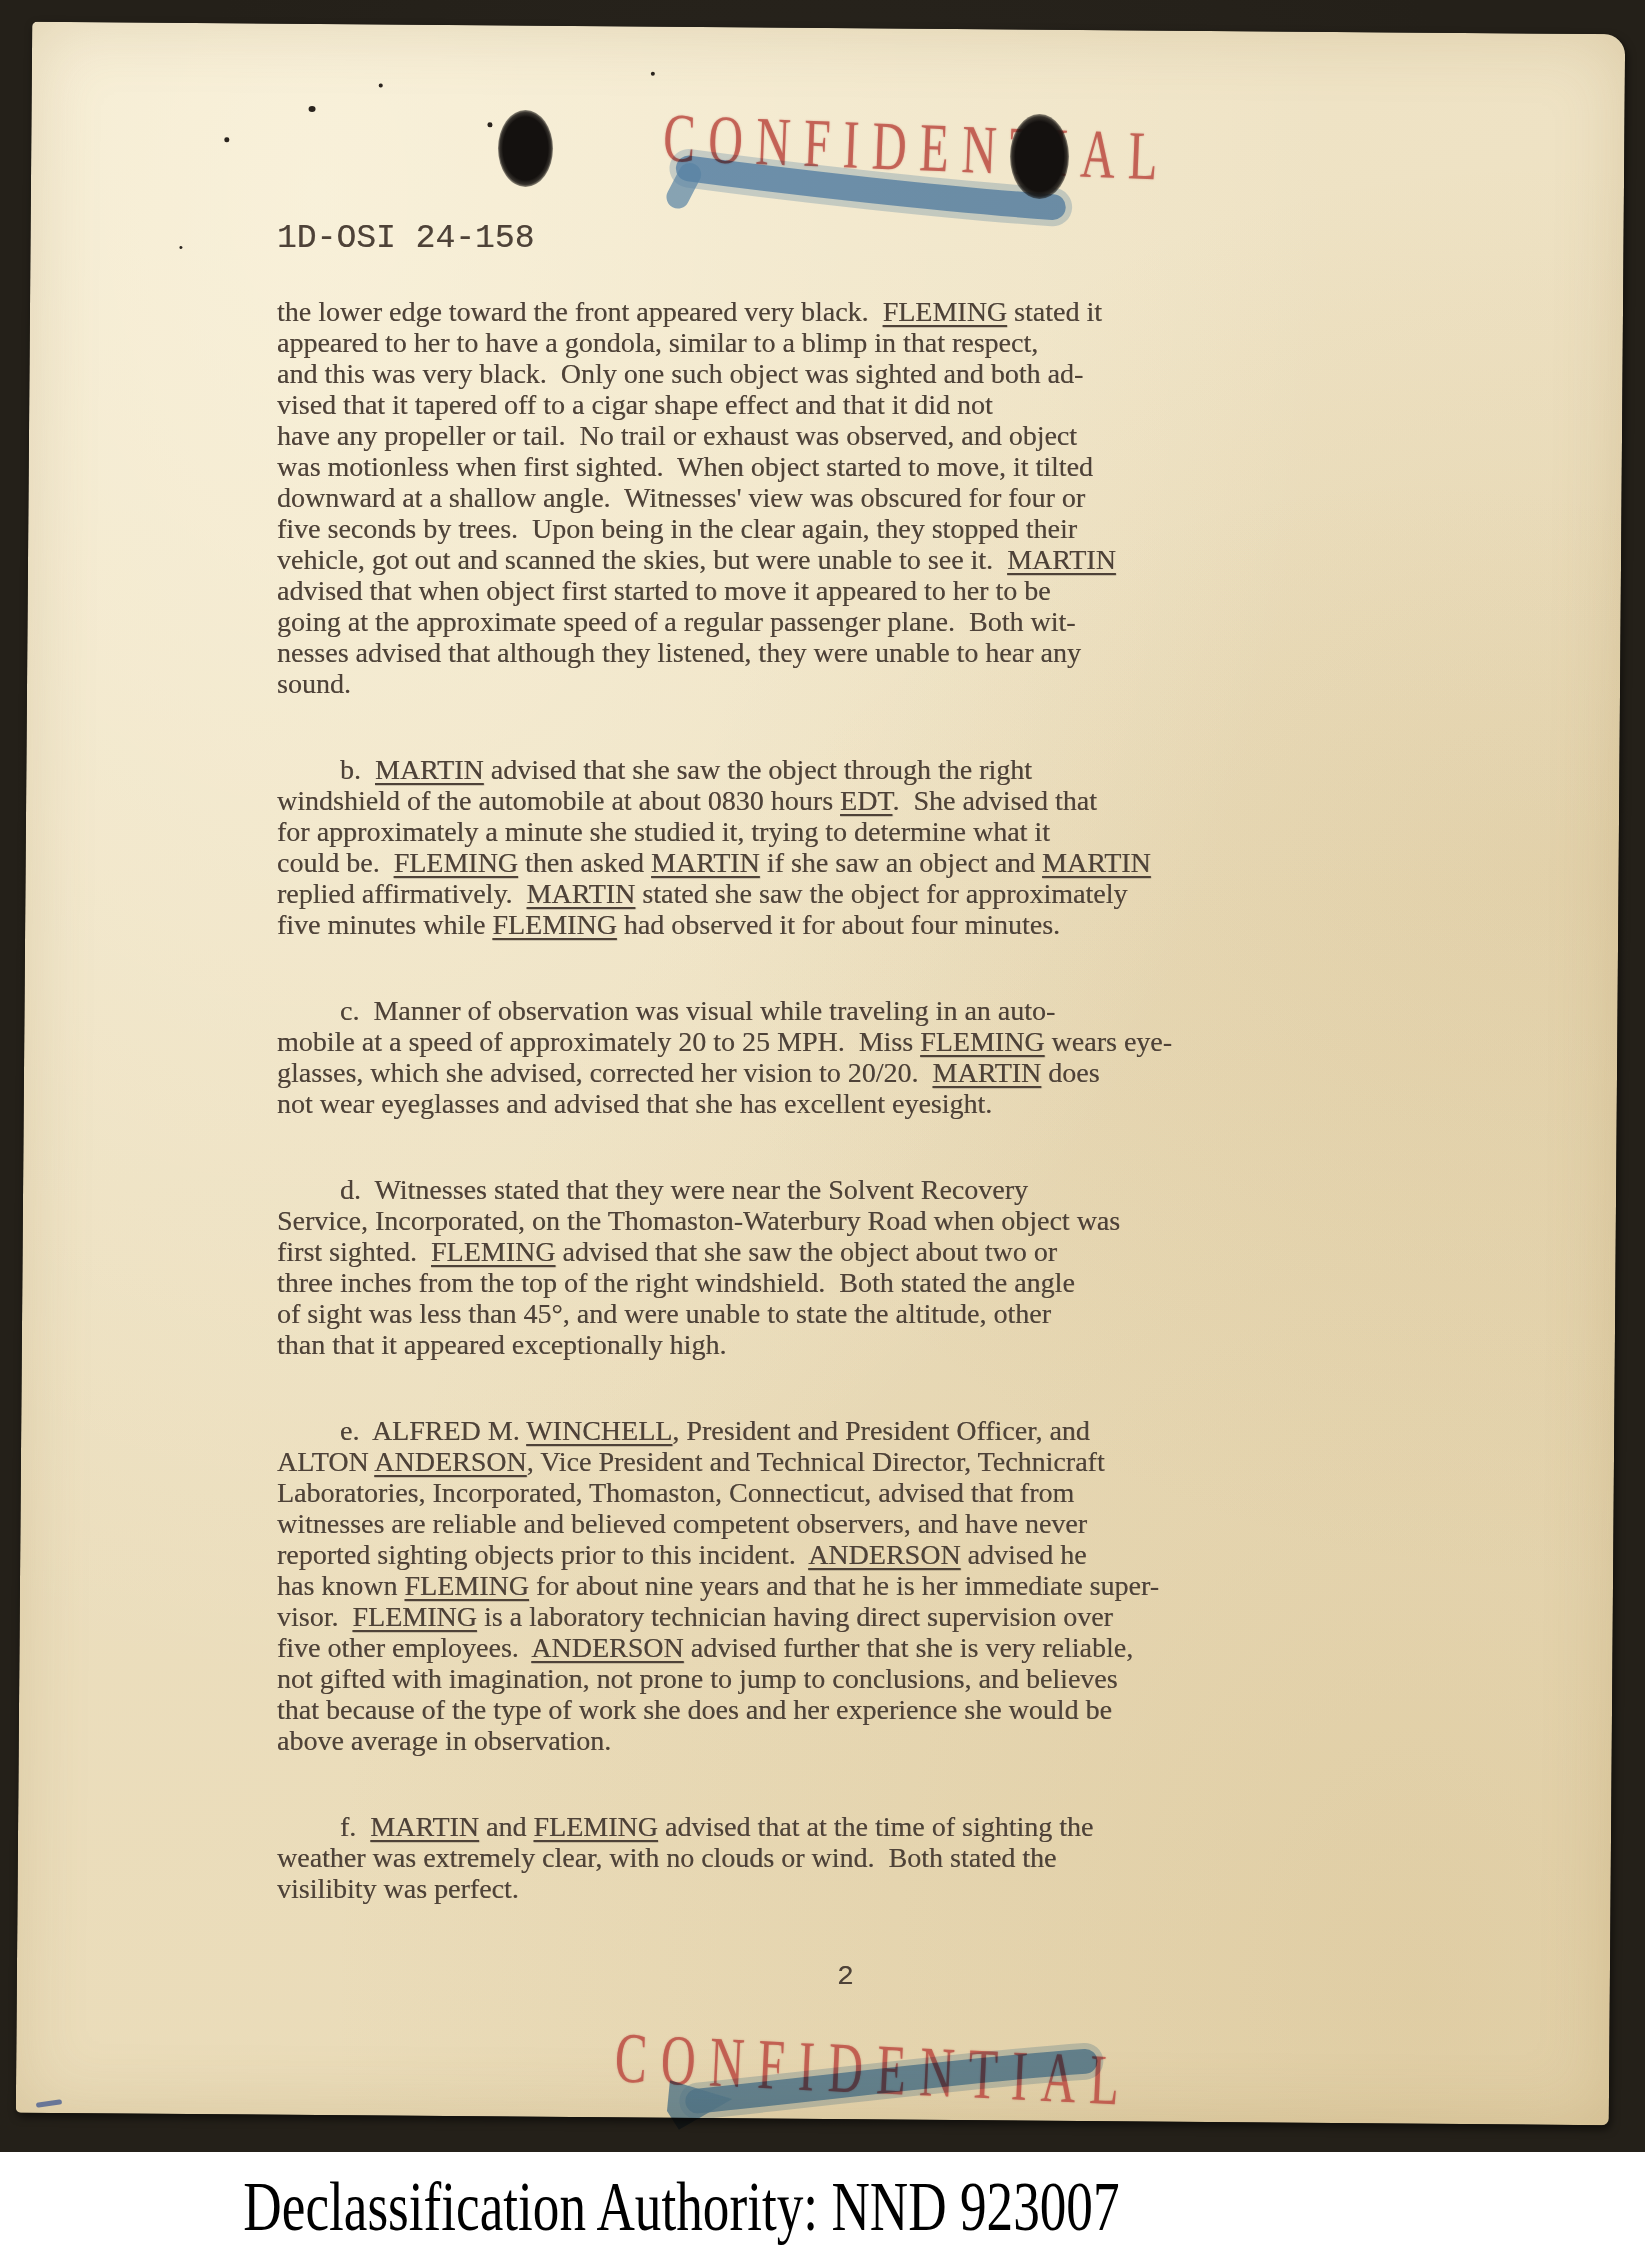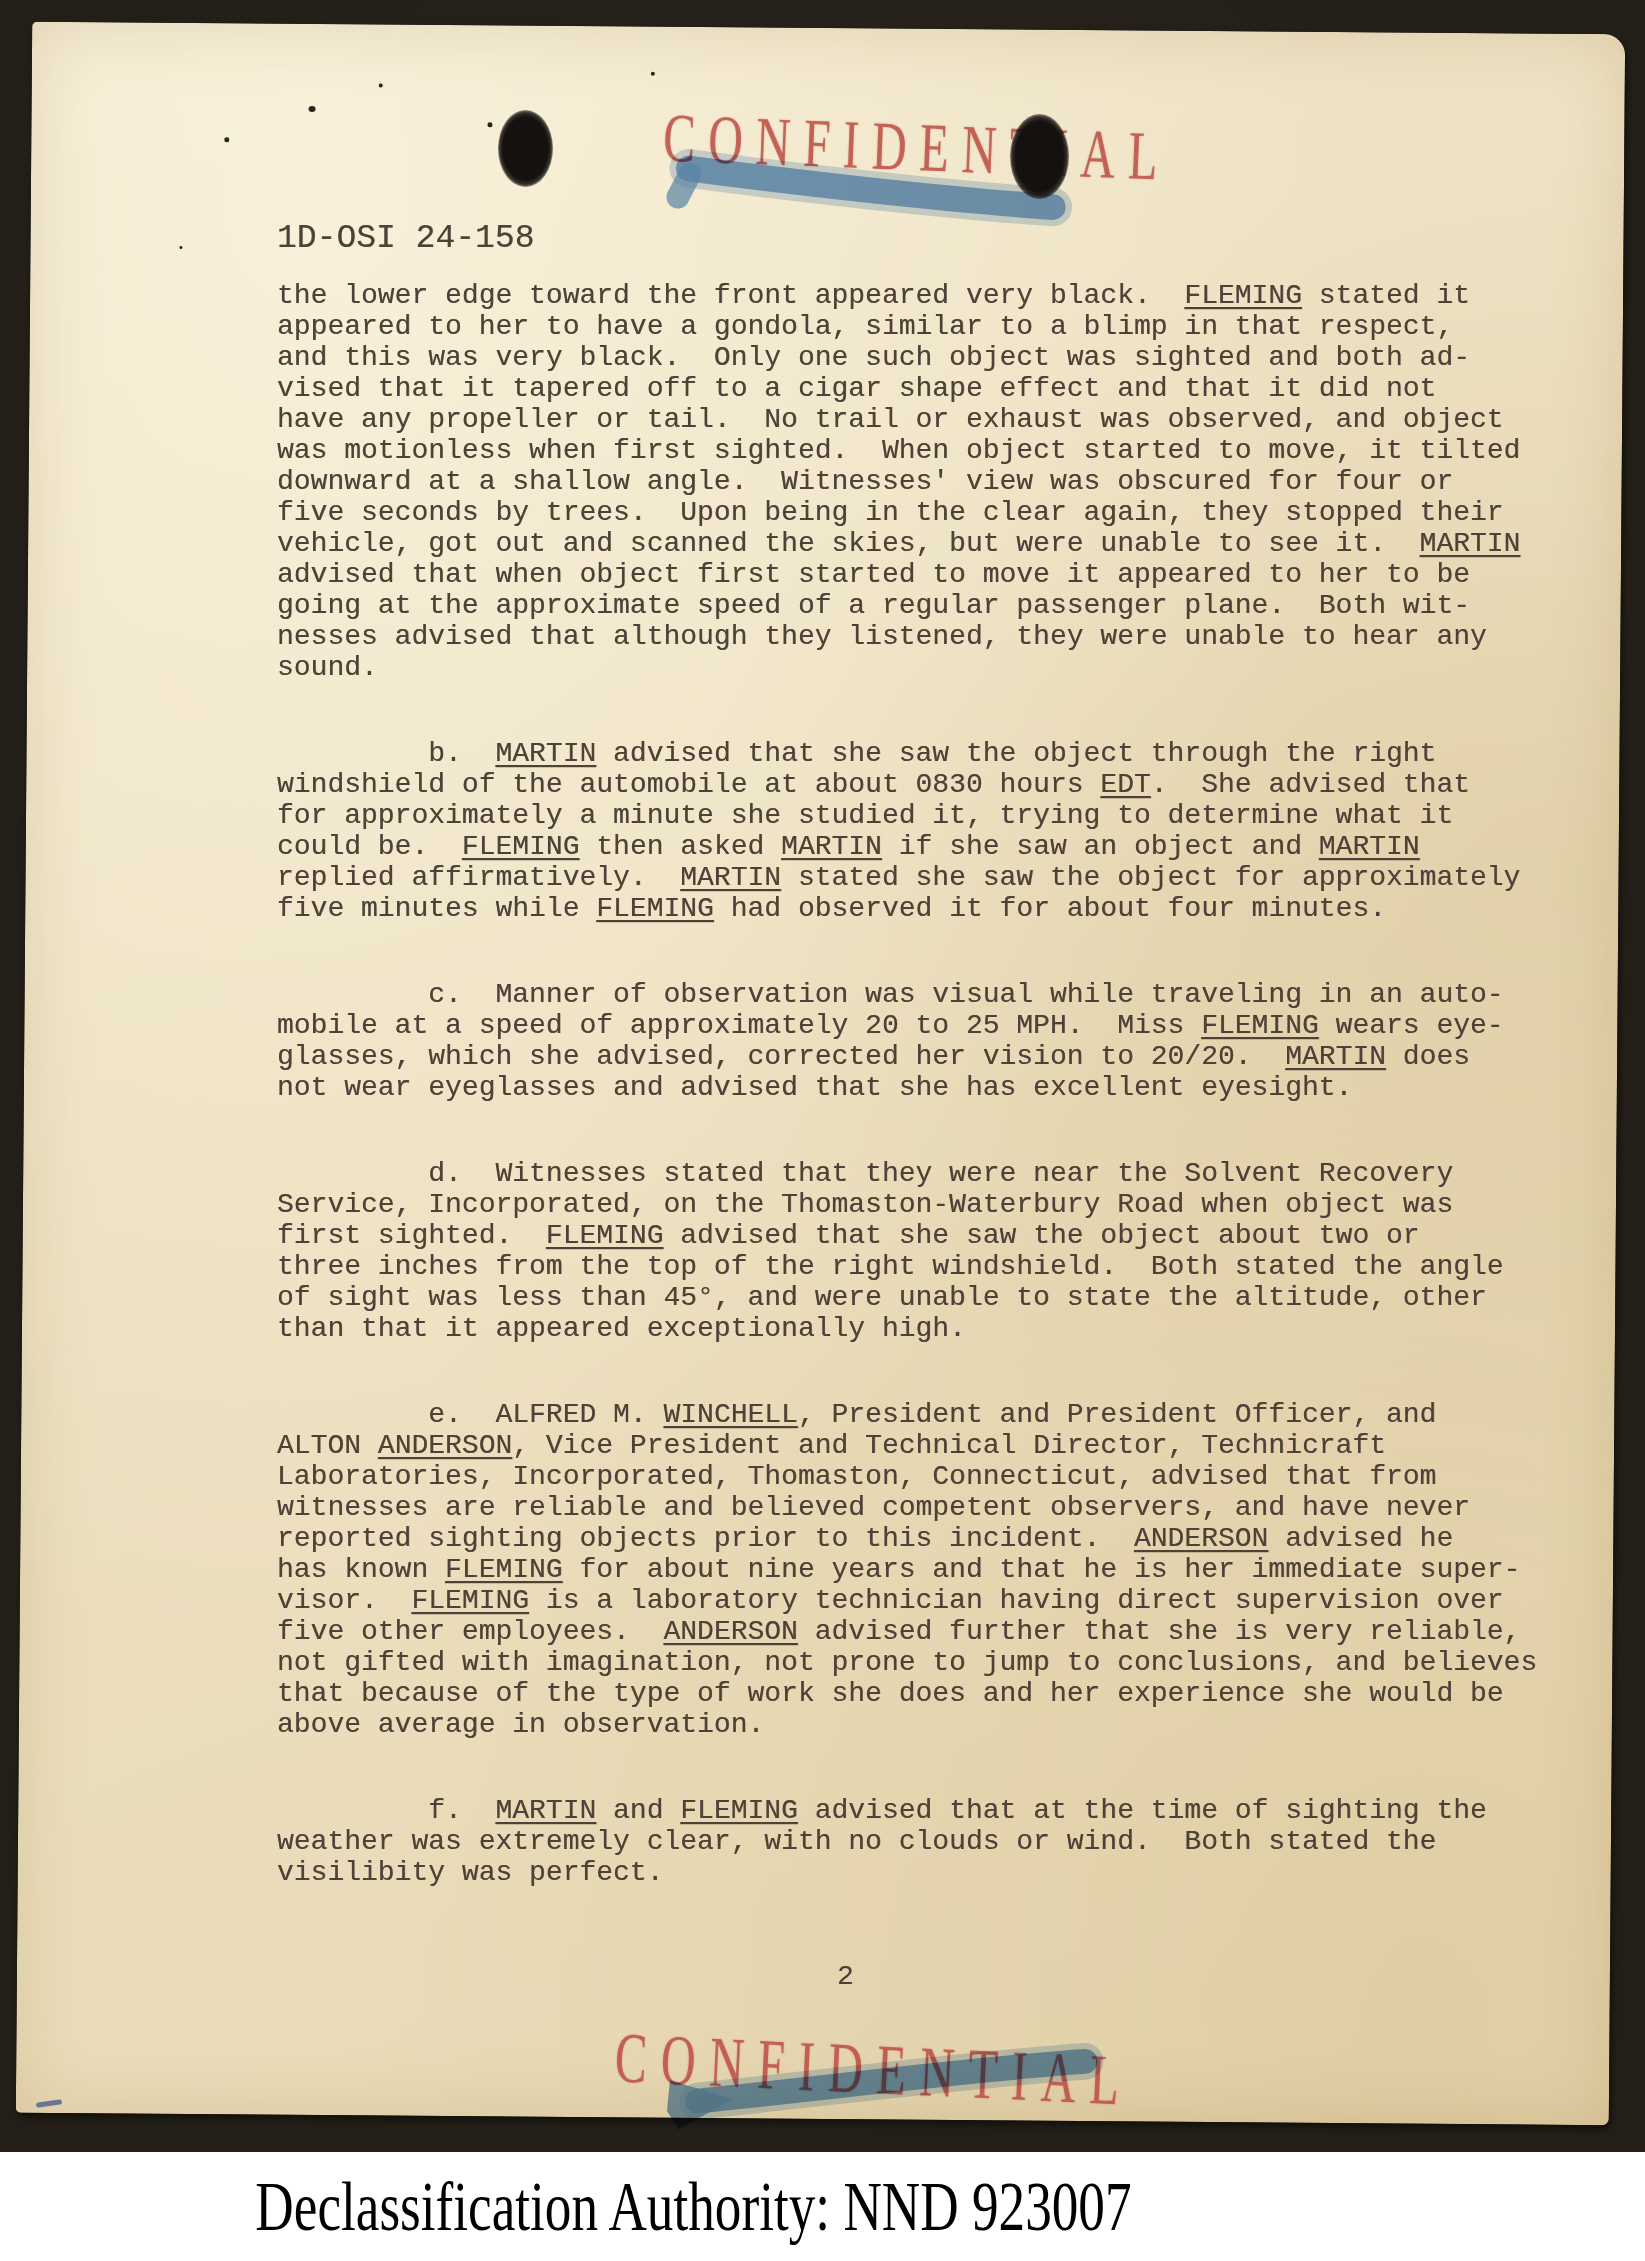--- a/index.html
+++ b/index.html
@@ -29,22 +29,22 @@
   .speck{position:absolute;background:#2a241e;border-radius:50%;}
 
   
   .doc-id{
     position:absolute;left:277px;top:220px;
     font-family:"Liberation Mono", monospace;
     font-size:33px;color:#4e4238;white-space:pre;
     text-shadow:0.3px 0.4px 0.3px rgba(74,63,54,0.55);
   }
   .body-text{
-    position:absolute;left:277px;top:280px;width:1288px;
-    font-family:Liberation Mono, monospace;
+    position:absolute;left:277px;top:296px;width:1288px;
+    font-family:Liberation Serif, serif;
     font-size:28px;line-height:31px;color:#4e4238;
     text-shadow:0.3px 0.4px 0.3px rgba(74,63,54,0.55);
   }
   .para{margin:0 0 55px 0;}
   .line{white-space:pre;}
   .u{text-decoration:underline;text-decoration-thickness:1.7px;text-underline-offset:3.5px;}
   .page-num{
     position:absolute;left:837px;top:1961px;
     font-family:"Liberation Mono", monospace;
     font-size:28px;color:#4e4238;
@@ -83,21 +83,21 @@
   .hole-right{left:1010px;top:114px;width:59px;height:85px;}
 
   .blue-tick{
     position:absolute;left:36px;top:2101px;width:26px;height:5px;
     background:#4a5f92;opacity:0.8;border-radius:2.5px;
     transform:rotate(-8deg);
   }
 
   
   .footer-strip{
-    position:absolute;left:12px;top:2152px;width:1362px;height:109px;
+    position:absolute;left:0;top:2152px;width:1362px;height:109px;
     background:#ffffff;
     display:flex;align-items:center;justify-content:center;
   }
   .footer-text{
     font-family:"Liberation Serif", serif;
     font-size:70px;color:#000;
     transform:scaleX(0.76);
     transform-origin:50% 50%;
     white-space:nowrap;
   }

